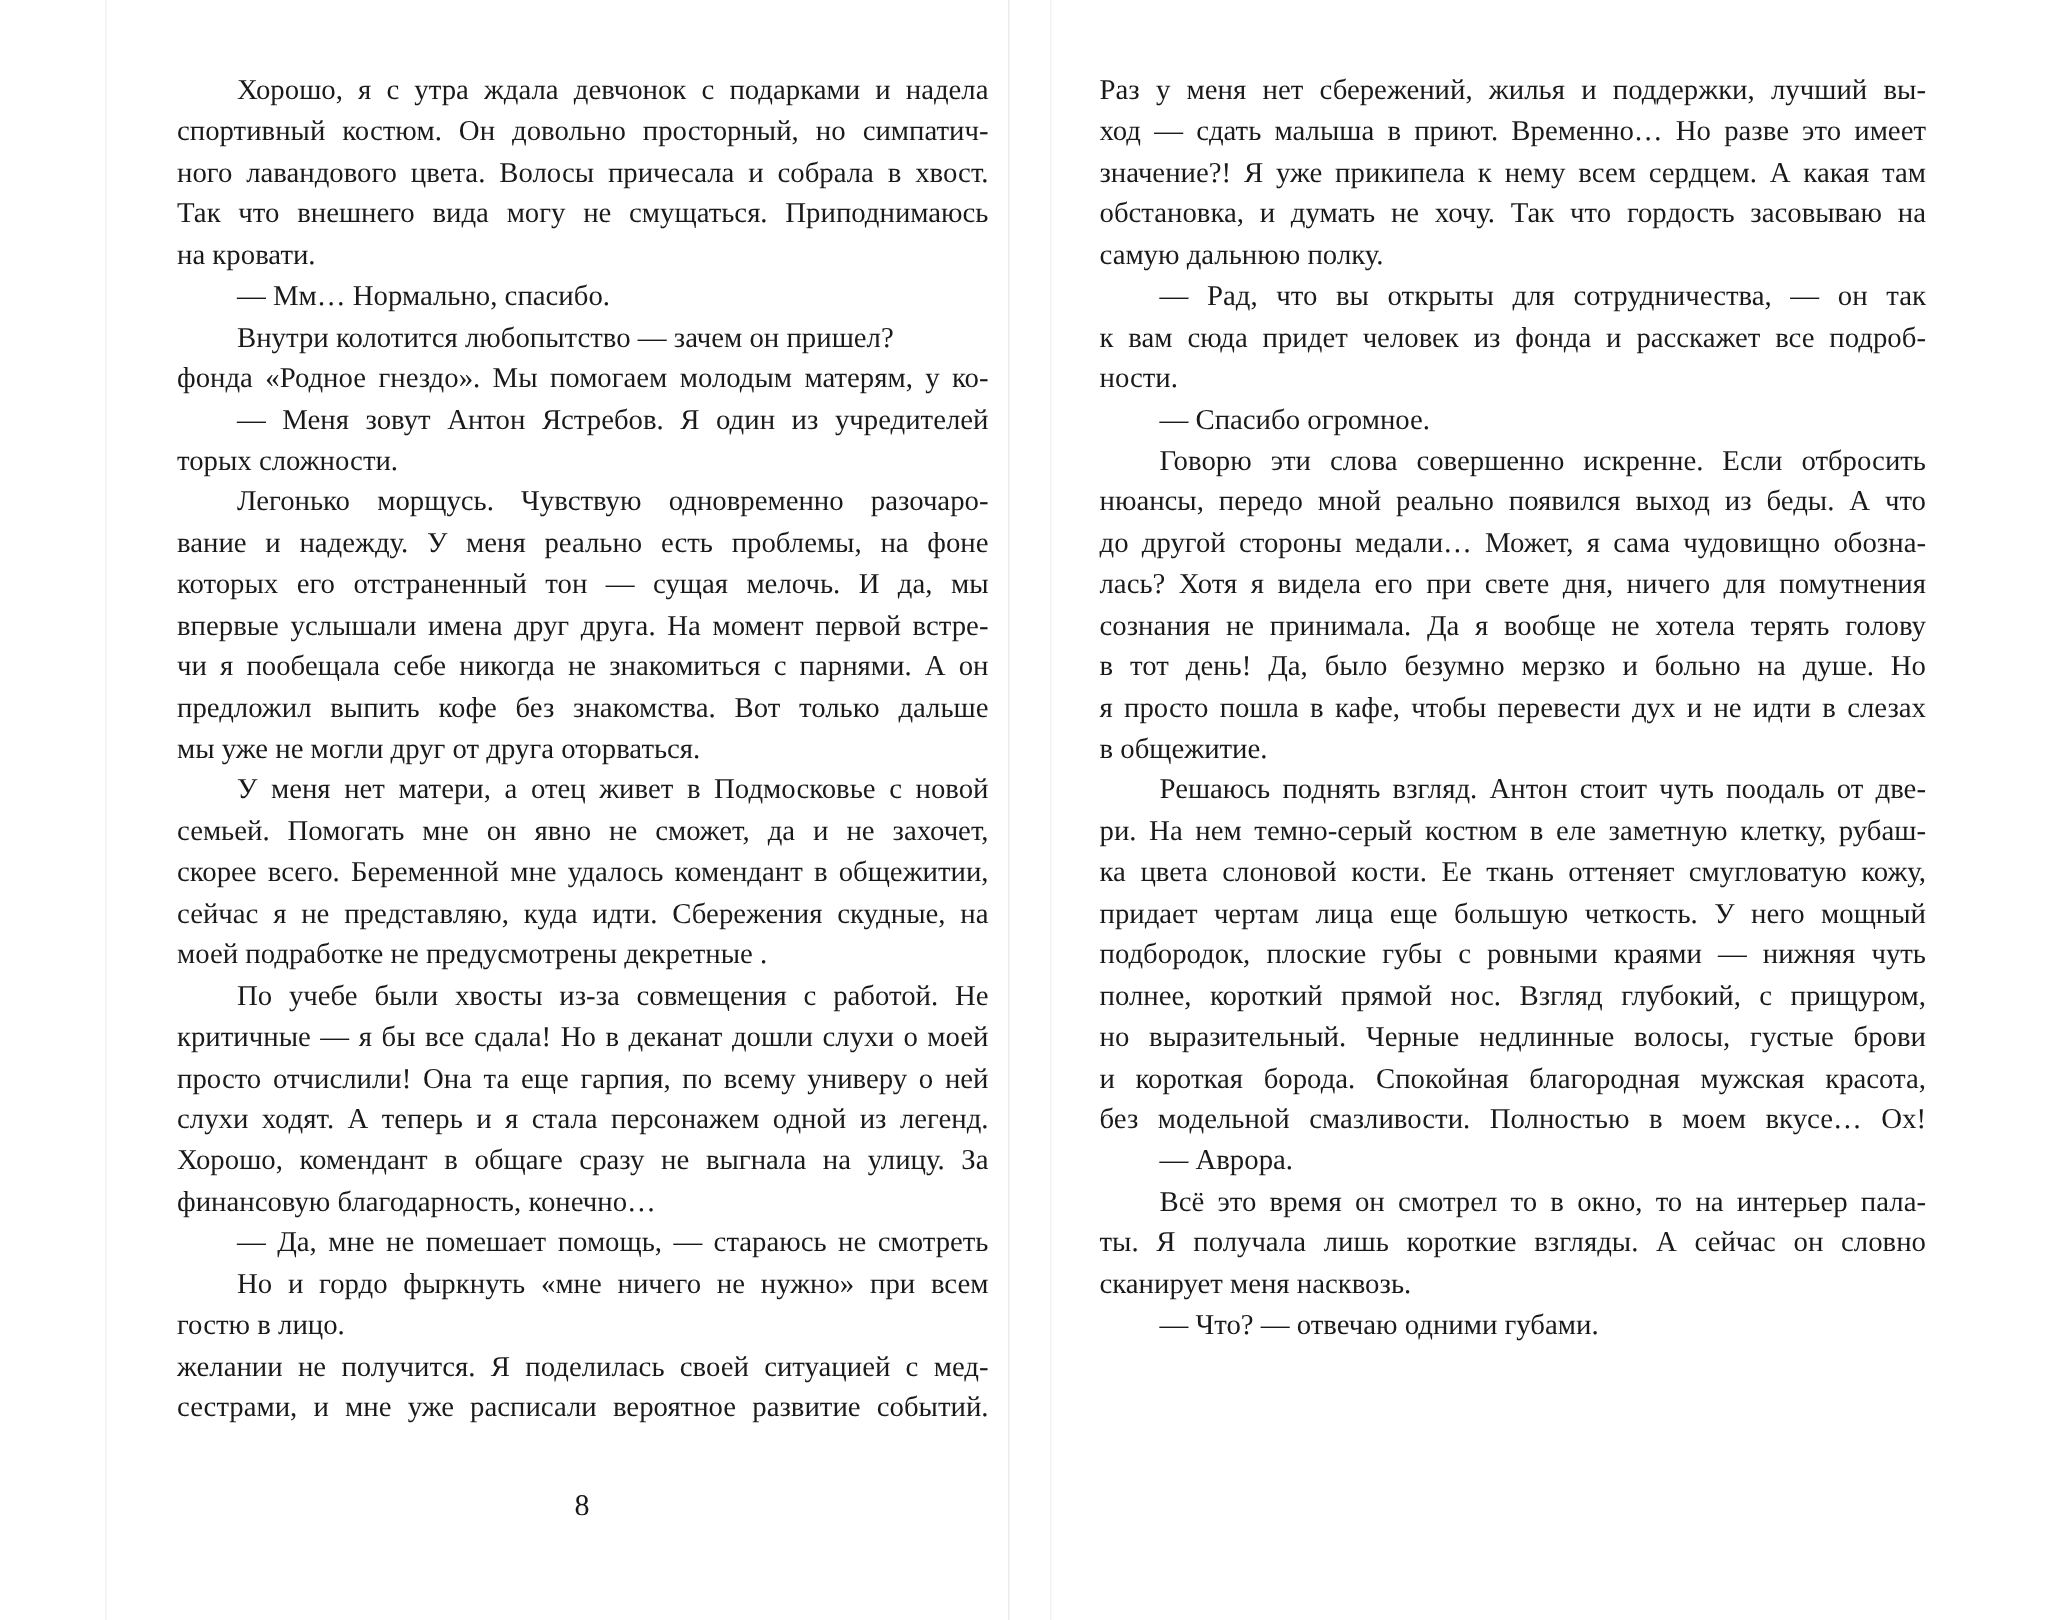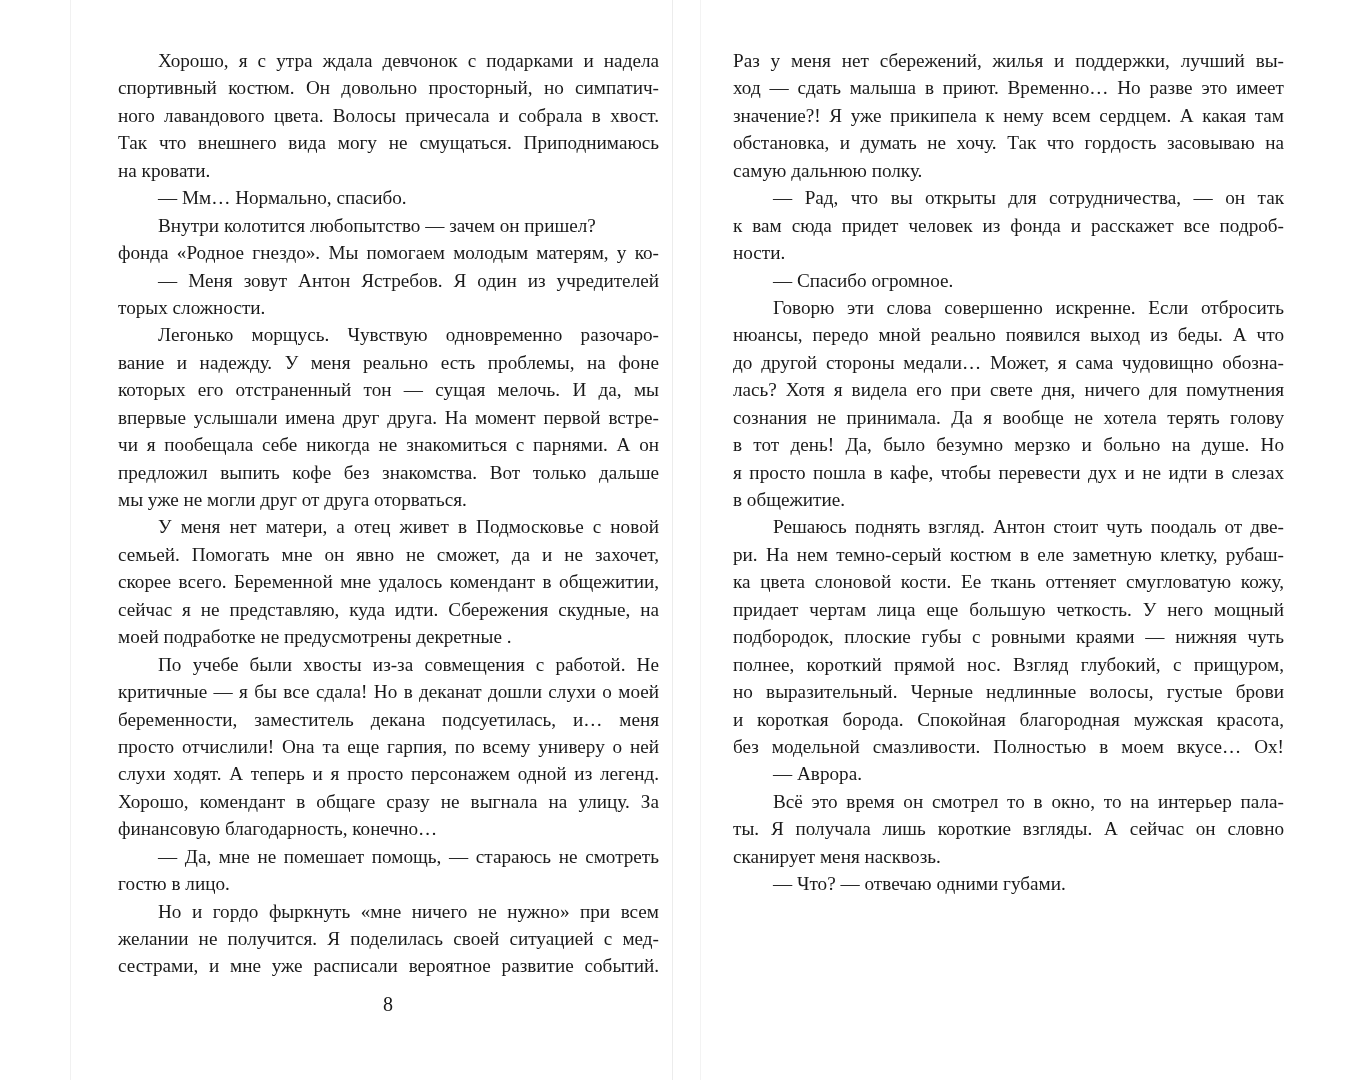--- a/index.html
+++ b/index.html
@@ -61,28 +61,27 @@
         <div class="line">чи я пообещала себе никогда не знакомиться с парнями. А он</div>
         <div class="line">предложил выпить кофе без знакомства. Вот только дальше</div>
         <div class="line last">мы уже не могли друг от друга оторваться.</div>
         <div class="line indent">У меня нет матери, а отец живет в Подмосковье с новой</div>
         <div class="line">семьей. Помогать мне он явно не сможет, да и не захочет,</div>
         <div class="line">скорее всего. Беременной мне удалось комендант в общежитии,</div>
         <div class="line">сейчас я не представляю, куда идти. Сбережения скудные, на</div>
         <div class="line last">моей подработке не предусмотрены декретные .</div>
         <div class="line indent">По учебе были хвосты из-за совмещения с работой. Не</div>
         <div class="line">критичные — я бы все сдала! Но в деканат дошли слухи о моей</div>
-        <div class="line">беременности, заместитель декана подсуетилась, и… меня</div>
         <div class="line">просто отчислили! Она та еще гарпия, по всему универу о ней</div>
-        <div class="line">слухи ходят. А теперь и я просто персонажем одной из легенд.</div>
+        <div class="line">слухи ходят. А теперь и я стала персонажем одной из легенд.</div>
         <div class="line">Хорошо, комендант в общаге сразу не выгнала на улицу. За</div>
         <div class="line last">финансовую благодарность, конечно…</div>
         <div class="line indent">— Да, мне не помешает помощь, — стараюсь не смотреть</div>
+        <div class="line indent">Но и гордо фыркнуть «мне ничего не нужно» при всем</div>
         <div class="line last">гостю в лицо.</div>
-        <div class="line indent">Но и гордо фыркнуть «мне ничего не нужно» при всем</div>
         <div class="line">желании не получится. Я поделилась своей ситуацией с мед-</div>
         <div class="line">сестрами, и мне уже расписали вероятное развитие событий.</div>
       </div>
     <div class="page-number">8</div>
   </div>
 
   <div class="page page-right">
     <div class="text-block" id="right-text">
         <div class="line">Раз у меня нет сбережений, жилья и поддержки, лучший вы-</div>
         <div class="line">ход — сдать малыша в приют. Временно… Но разве это имеет</div>

